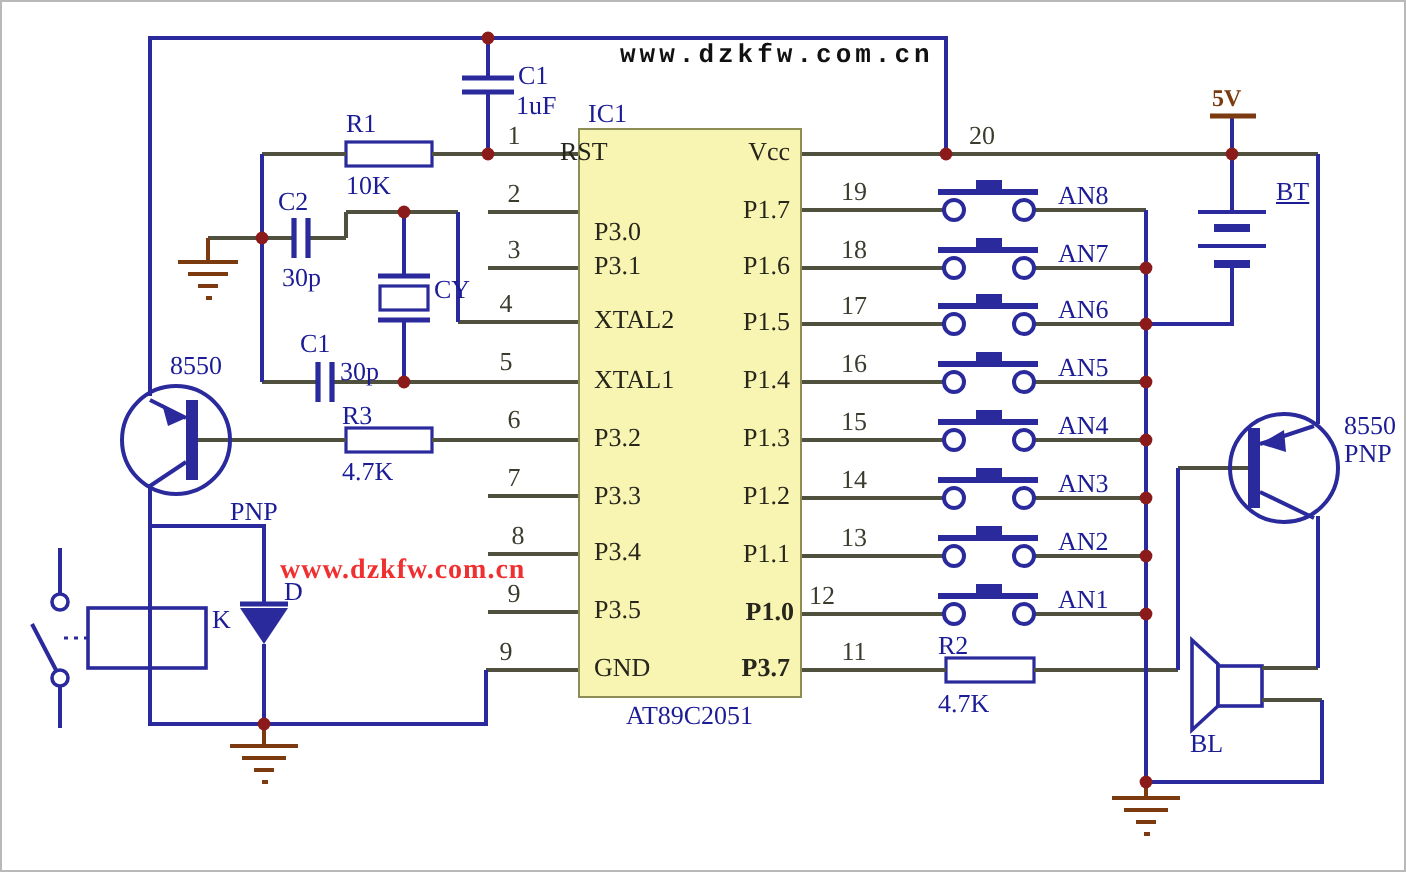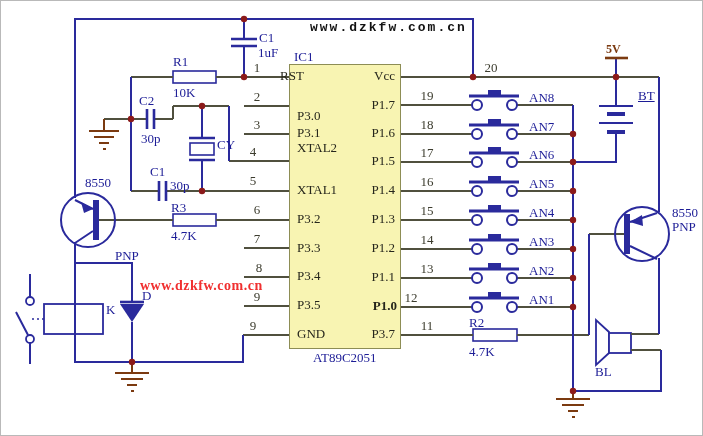--- a/index.html
+++ b/index.html
@@ -203,38 +203,38 @@
 
   <div class="wm-top">www.dzkfw.com.cn</div>
   <div class="wm-url">www.dzkfw.com.cn</div>
 
   <div class="lbl" style="left:293px;top:49px;">IC1</div>
   <div class="lbl" style="left:312px;top:350px;">AT89C2051</div>
 
   <div class="pinlbl" style="left:279px;top:68px;">RST</div>
   <div class="pinlbl" style="left:296px;top:97px;margin-top:11px;">P3.0</div>
   <div class="pinlbl" style="left:296px;top:125px;">P3.1</div>
-  <div class="pinlbl" style="left:296px;top:140px;text-align:right;">XTAL2</div>
+  <div class="pinlbl" style="left:296px;top:152px;text-align:right;">XTAL2</div>
   <div class="pinlbl" style="left:296px;top:182px;">XTAL1</div>
   <div class="pinlbl" style="left:296px;top:211px;">P3.2</div>
   <div class="pinlbl" style="left:296px;top:240px;">P3.3</div>
   <div class="pinlbl" style="left:296px;top:268px;text-align:center;">P3.4</div>
   <div class="pinlbl" style="left:296px;top:297px;">P3.5</div>
   <div class="pinlbl" style="left:296px;top:326px;">GND</div>
 
   <div class="pinlbl pright" style="left:330px;top:68px;">Vcc</div>
   <div class="pinlbl pright" style="left:330px;top:97px;">P1.7</div>
   <div class="pinlbl pright" style="left:330px;top:125px;">P1.6</div>
   <div class="pinlbl pright" style="left:330px;top:153px;">P1.5</div>
   <div class="pinlbl pright" style="left:330px;top:182px;">P1.4</div>
   <div class="pinlbl pright" style="left:330px;top:211px;">P1.3</div>
   <div class="pinlbl pright" style="left:330px;top:240px;">P1.2</div>
   <div class="pinlbl pright" style="left:330px;top:269px;">P1.1</div>
   <div class="pinlbl pright" style="left:332px;top:298px;font-weight:bold;">P1.0</div>
-  <div class="pinlbl pright" style="left:330px;top:326px;">P3.7</div>
+  <div class="pinlbl pright" style="left:330px;top:326px;font-weight:bold;">P3.7</div>
 
   <div class="pinnum" style="left:244px;top:60px;">1</div>
   <div class="pinnum" style="left:244px;top:89px;">2</div>
   <div class="pinnum" style="left:244px;top:117px;">3</div>
   <div class="pinnum" style="left:240px;top:144px;">4</div>
   <div class="pinnum" style="left:240px;top:173px;">5</div>
   <div class="pinnum" style="left:244px;top:202px;">6</div>
   <div class="pinnum" style="left:244px;top:231px;">7</div>
   <div class="pinnum" style="left:246px;top:260px;">8</div>
   <div class="pinnum" style="left:244px;top:289px;">9</div>

